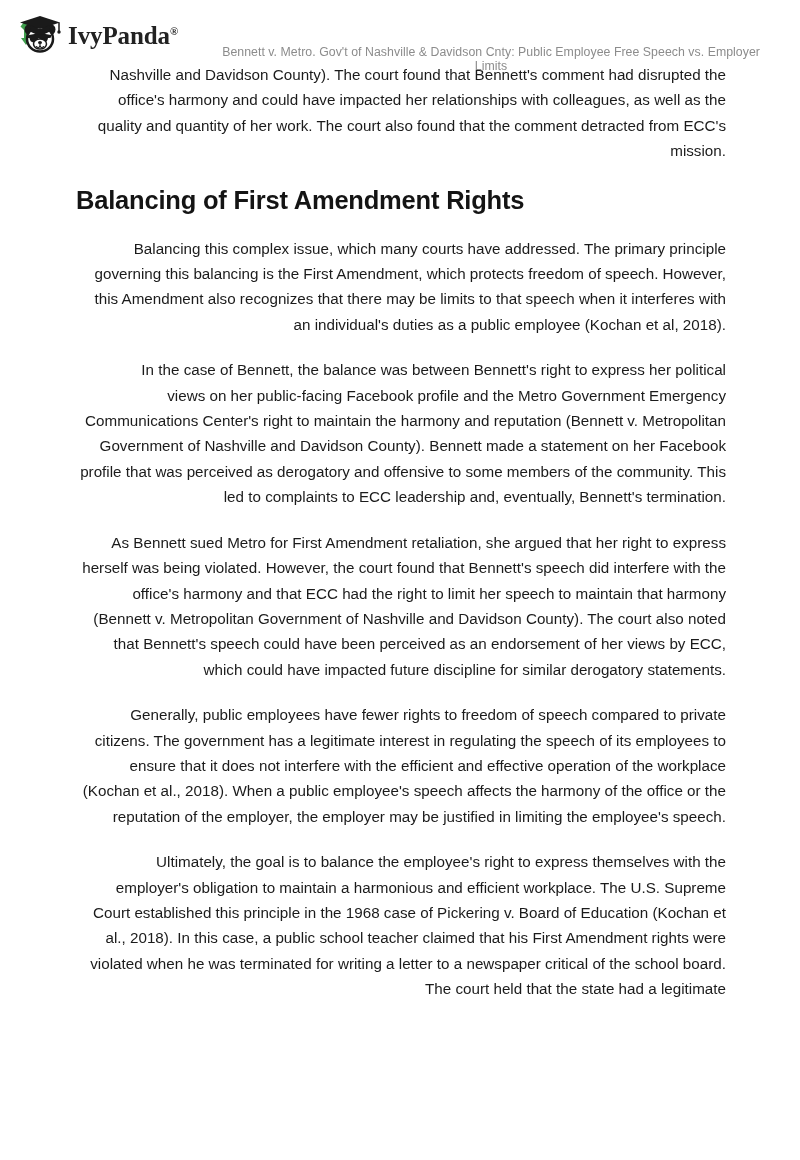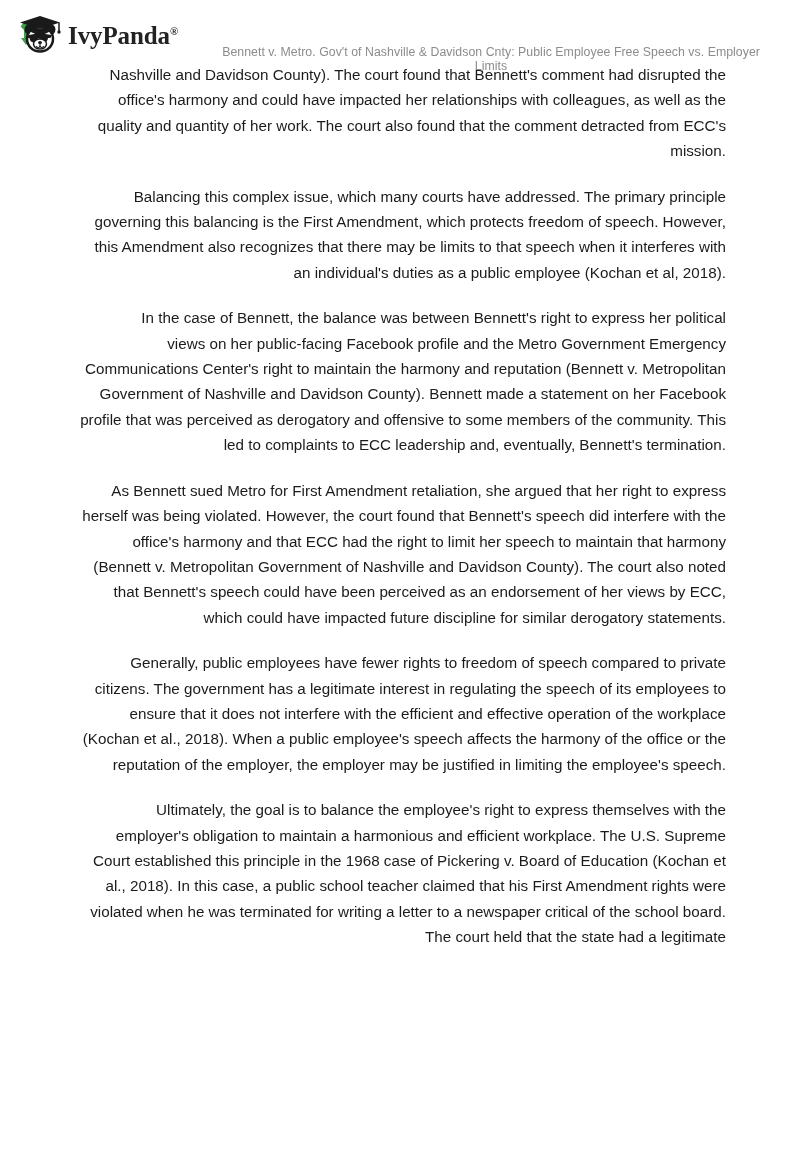--- a/index.html
+++ b/index.html
@@ -169,20 +169,21 @@
       <span class="brand-word"><span>IvyPanda</span><span class="reg">®</span></span>
     </div>
 
     <div class="header-title">Bennett v. Metro. Gov't of Nashville &amp; Davidson Cnty: Public Employee Free Speech vs. Employer Limits</div>
   </div>
 
   <div class="content">
 
     <p class="no-indent">Nashville and Davidson County). The court found that Bennett's comment had disrupted the office's harmony and could have impacted her relationships with colleagues, as well as the quality and quantity of her work. The court also found that the comment detracted from ECC's mission.</p>
 
+    <h2>Balancing of First Amendment Rights</h2>
 
     <p>Balancing this complex issue, which many courts have addressed. The primary principle governing this balancing is the First Amendment, which protects freedom of speech. However, this Amendment also recognizes that there may be limits to that speech when it interferes with an individual's duties as a public employee (Kochan et al, 2018).</p>
 
     <p>In the case of Bennett, the balance was between Bennett's right to express her political views on her public-facing Facebook profile and the Metro Government Emergency Communications Center's right to maintain the harmony and reputation (Bennett v. Metropolitan Government of Nashville and Davidson County). Bennett made a statement on her Facebook profile that was perceived as derogatory and offensive to some members of the community. This led to complaints to ECC leadership and, eventually, Bennett's termination.</p>
 
     <p>As Bennett sued Metro for First Amendment retaliation, she argued that her right to express herself was being violated. However, the court found that Bennett's speech did interfere with the office's harmony and that ECC had the right to limit her speech to maintain that harmony (Bennett v. Metropolitan Government of Nashville and Davidson County). The court also noted that Bennett's speech could have been perceived as an endorsement of her views by ECC, which could have impacted future discipline for similar derogatory statements.</p>
 
     <p>Generally, public employees have fewer rights to freedom of speech compared to private citizens. The government has a legitimate interest in regulating the speech of its employees to ensure that it does not interfere with the efficient and effective operation of the workplace (Kochan et al., 2018). When a public employee's speech affects the harmony of the office or the reputation of the employer, the employer may be justified in limiting the employee's speech.</p>
 
     <p>Ultimately, the goal is to balance the employee's right to express themselves with the employer's obligation to maintain a harmonious and efficient workplace. The U.S. Supreme Court established this principle in the 1968 case of Pickering v. Board of Education (Kochan et al., 2018). In this case, a public school teacher claimed that his First Amendment rights were violated when he was terminated for writing a letter to a newspaper critical of the school board. The court held that the state had a legitimate</p>

